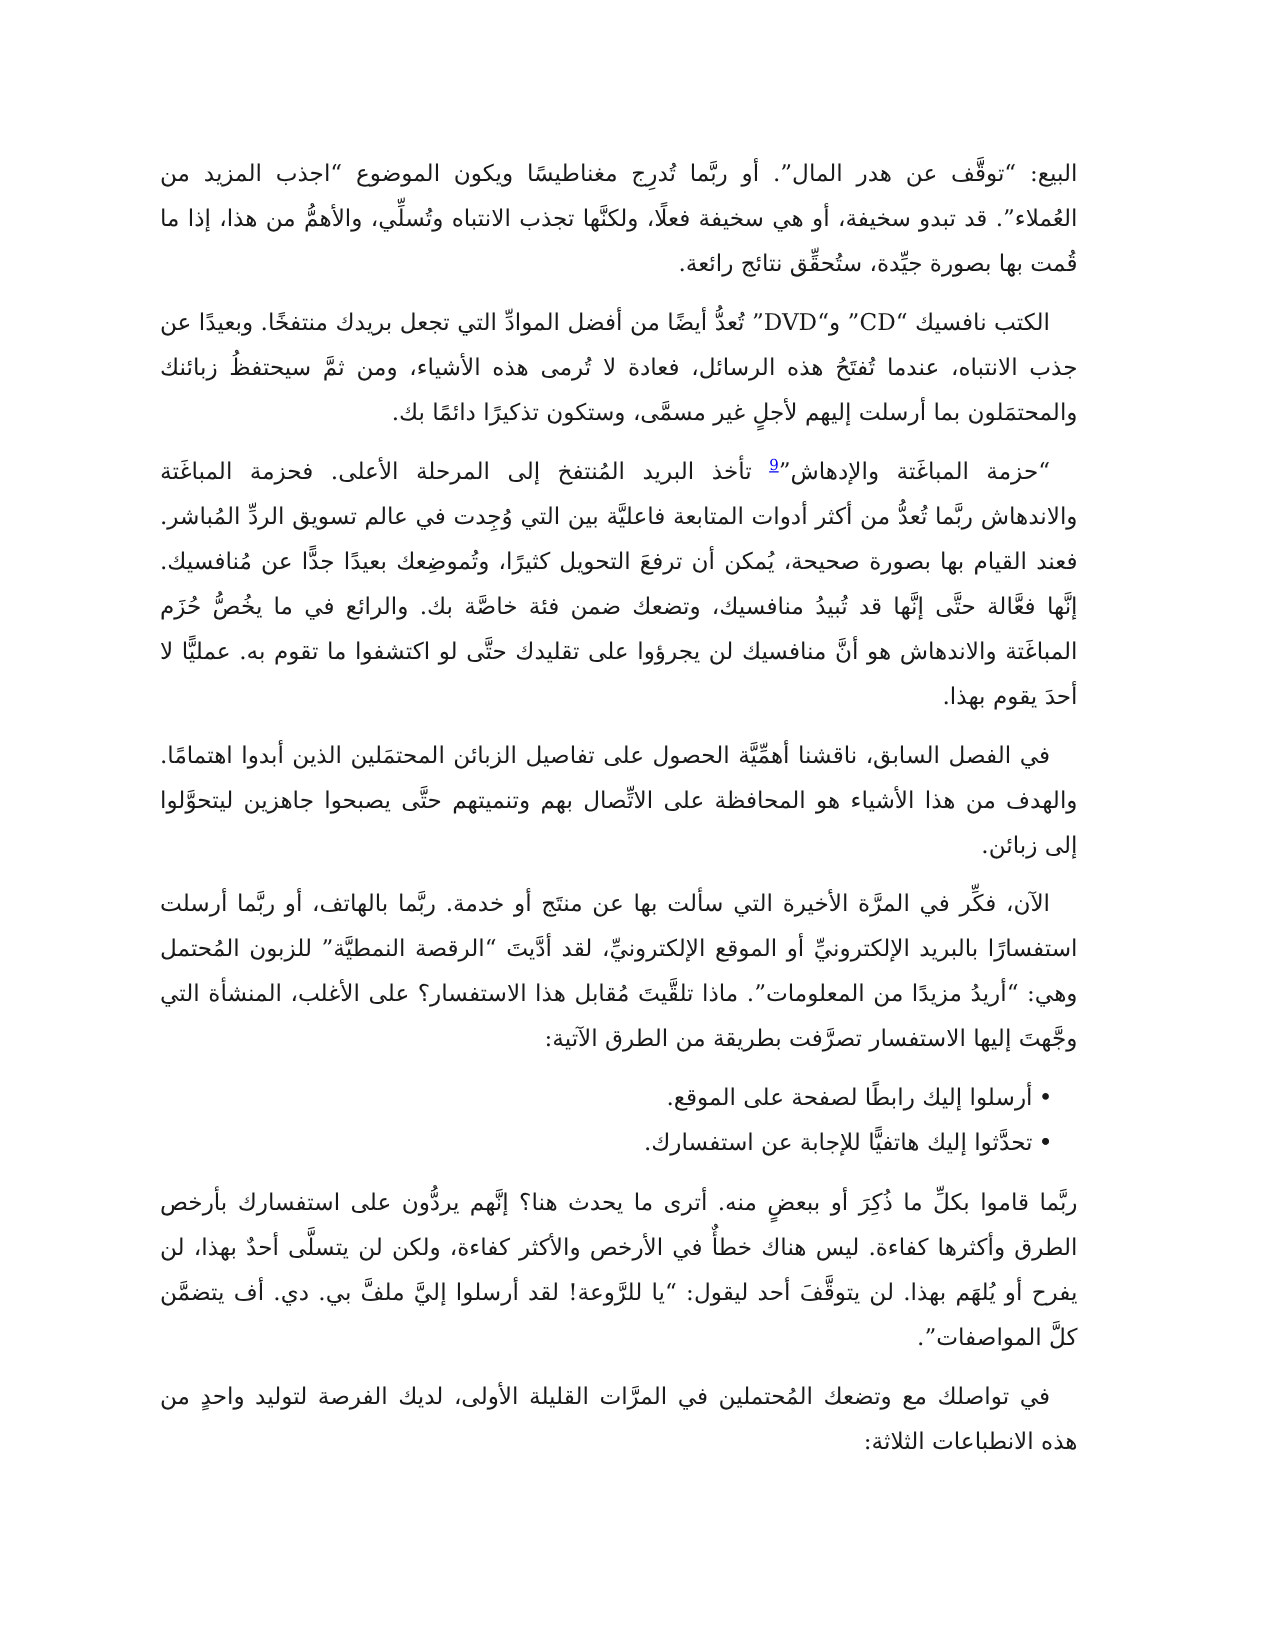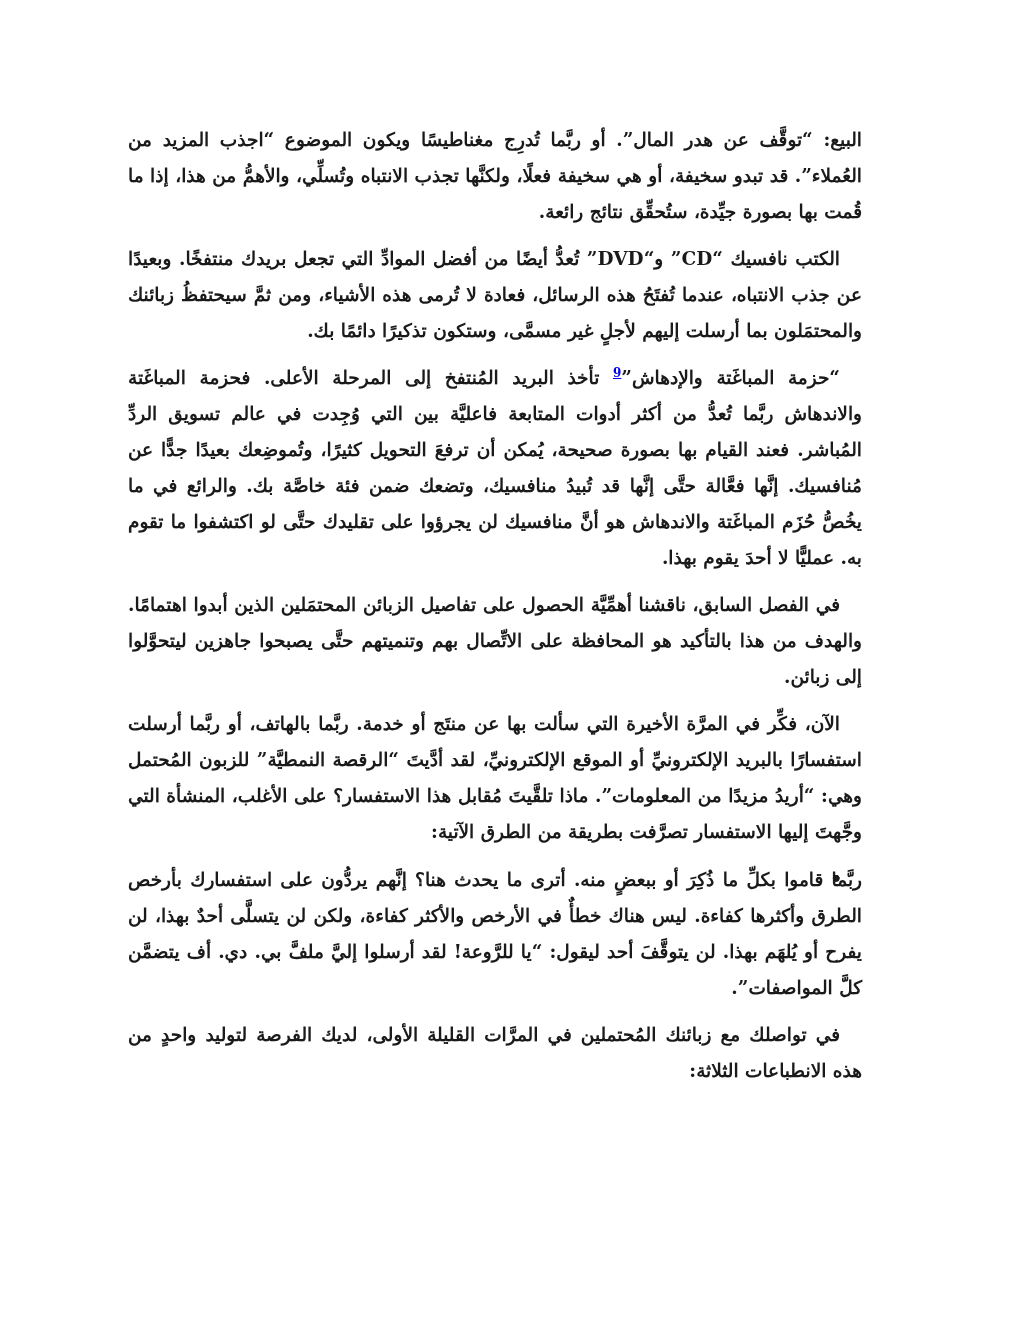--- a/index.html
+++ b/index.html
@@ -1,38 +1,38 @@
 <!DOCTYPE html>
 <html><head>
 <meta charset="utf-8">
 <style>
   html, body { margin: 0; padding: 0; background: #ffffff; }
   body { width: 1020px; height: 1320px; position: relative; overflow: hidden; }
   .page {
     position: absolute; left: 128px; top: 122px; width: 734px;
     direction: rtl; text-align: justify;
     font-family: "DejaVu Serif", "Liberation Serif", serif;
-    font-size: 18.5px; line-height: 36px; color: #1a1a1a; font-weight: bold;
+    font-size: 18.5px; line-height: 36px; color: #1a1a1a;
   }
   .page p { margin: 0 0 11px 0; }
   .indent { text-indent: 22px; }
   .footnote-ref { color: #0000ee; text-decoration: underline; font-size: 12px; vertical-align: super; line-height: 0; }
   ul.bullets { list-style: none; margin: 4px 0 12px 0; padding: 0 20px 0 0; }
   ul.bullets li { position: relative; padding-right: 16px; line-height: 36px; }
   ul.bullets li .dot { position: absolute; right: 0; top: 0; }
 </style>
 </head>
 <body>
 
 <div class="page">
   <p>البيع: “توقَّف عن هدر المال”. أو ربَّما تُدرِج مغناطيسًا ويكون الموضوع “اجذب المزيد من العُملاء”. قد تبدو سخيفة، أو هي سخيفة فعلًا، ولكنَّها تجذب الانتباه وتُسلِّي، والأهمُّ من هذا، إذا ما قُمت بها بصورة جيِّدة، ستُحقِّق نتائج رائعة.</p>
   <p class="indent">الكتب نافسيك “CD” و“DVD” تُعدُّ أيضًا من أفضل الموادِّ التي تجعل بريدك منتفخًا. وبعيدًا عن جذب الانتباه، عندما تُفتَحُ هذه الرسائل، فعادة لا تُرمى هذه الأشياء، ومن ثمَّ سيحتفظُ زبائنك والمحتمَلون بما أرسلت إليهم لأجلٍ غير مسمَّى، وستكون تذكيرًا دائمًا بك.</p>
   <p class="indent"><span>“حزمة المباغَتة والإدهاش”</span><a class="footnote-ref">9</a><span> تأخذ البريد المُنتفخ إلى المرحلة الأعلى. فحزمة المباغَتة والاندهاش ربَّما تُعدُّ من أكثر أدوات المتابعة فاعليَّة بين التي وُجِدت في عالم تسويق الردِّ المُباشر. فعند القيام بها بصورة صحيحة، يُمكن أن ترفعَ التحويل كثيرًا، وتُموضِعك بعيدًا جدًّا عن مُنافسيك. إنَّها فعَّالة حتَّى إنَّها قد تُبيدُ منافسيك، وتضعك ضمن فئة خاصَّة بك. والرائع في ما يخُصُّ حُزَم المباغَتة والاندهاش هو أنَّ منافسيك لن يجرؤوا على تقليدك حتَّى لو اكتشفوا ما تقوم به. عمليًّا لا أحدَ يقوم بهذا.</span></p>
-  <p class="indent">في الفصل السابق، ناقشنا أهمِّيَّة الحصول على تفاصيل الزبائن المحتمَلين الذين أبدوا اهتمامًا. والهدف من هذا بالتأكيد هو المحافظة على الاتِّصال بهم وتنميتهم حتَّى يصبحوا جاهزين ليتحوَّلوا إلى زبائن.</p>
+  <p class="indent">في الفصل السابق، ناقشنا أهمِّيَّة الحصول على تفاصيل الزبائن المحتمَلين الذين أبدوا اهتمامًا. والهدف من هذا الأشياء هو المحافظة على الاتِّصال بهم وتنميتهم حتَّى يصبحوا جاهزين ليتحوَّلوا إلى زبائن.</p>
   <p class="indent">الآن، فكِّر في المرَّة الأخيرة التي سألت بها عن منتَج أو خدمة. ربَّما بالهاتف، أو ربَّما أرسلت استفسارًا بالبريد الإلكترونيِّ أو الموقع الإلكترونيِّ، لقد أدَّيتَ “الرقصة النمطيَّة” للزبون المُحتمل وهي: “أريدُ مزيدًا من المعلومات”. ماذا تلقَّيتَ مُقابل هذا الاستفسار؟ على الأغلب، المنشأة التي وجَّهتَ إليها الاستفسار تصرَّفت بطريقة من الطرق الآتية:</p>
   <ul class="bullets">
+    <li><span class="dot">•</span><span>أرسلوا إليك رابطًا لصفحة على الموقع.</span></li>
     <li><span class="dot">•</span></li>
-    <li><span class="dot">•</span></li>
-    <li><span class="dot">•</span></li>
+    <li><span class="dot">•</span><span>تحدَّثوا إليك هاتفيًّا للإجابة عن استفسارك.</span></li>
   </ul>
   <p>ربَّما قاموا بكلِّ ما ذُكِرَ أو ببعضٍ منه. أترى ما يحدث هنا؟ إنَّهم يردُّون على استفسارك بأرخص الطرق وأكثرها كفاءة. ليس هناك خطأٌ في الأرخص والأكثر كفاءة، ولكن لن يتسلَّى أحدٌ بهذا، لن يفرح أو يُلهَم بهذا. لن يتوقَّفَ أحد ليقول: “يا للرَّوعة! لقد أرسلوا إليَّ ملفَّ بي. دي. أف يتضمَّن كلَّ المواصفات”.</p>
-  <p class="indent">في تواصلك مع زبائنك المُحتملين في المرَّات القليلة الأولى، لديك الفرصة لتوليد واحدٍ من هذه الانطباعات الثلاثة:</p>
+  <p class="indent">في تواصلك مع وتضعك المُحتملين في المرَّات القليلة الأولى، لديك الفرصة لتوليد واحدٍ من هذه الانطباعات الثلاثة:</p>
 </div>
 
 </body></html>

